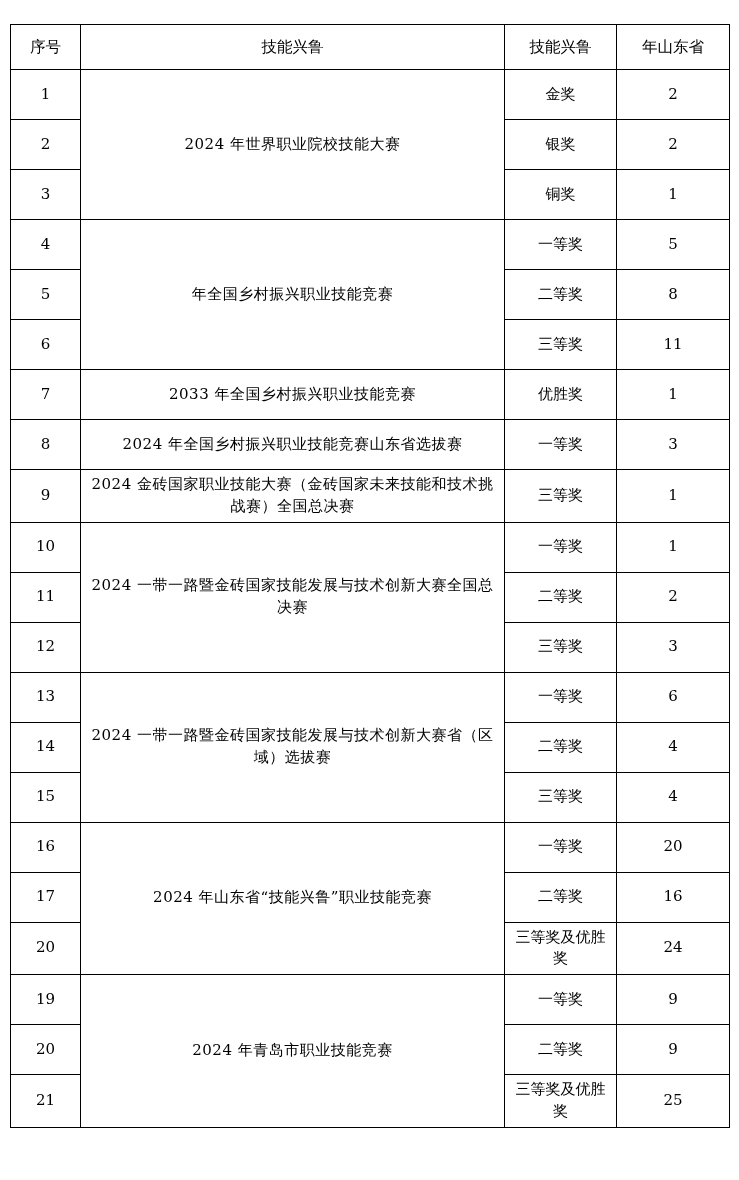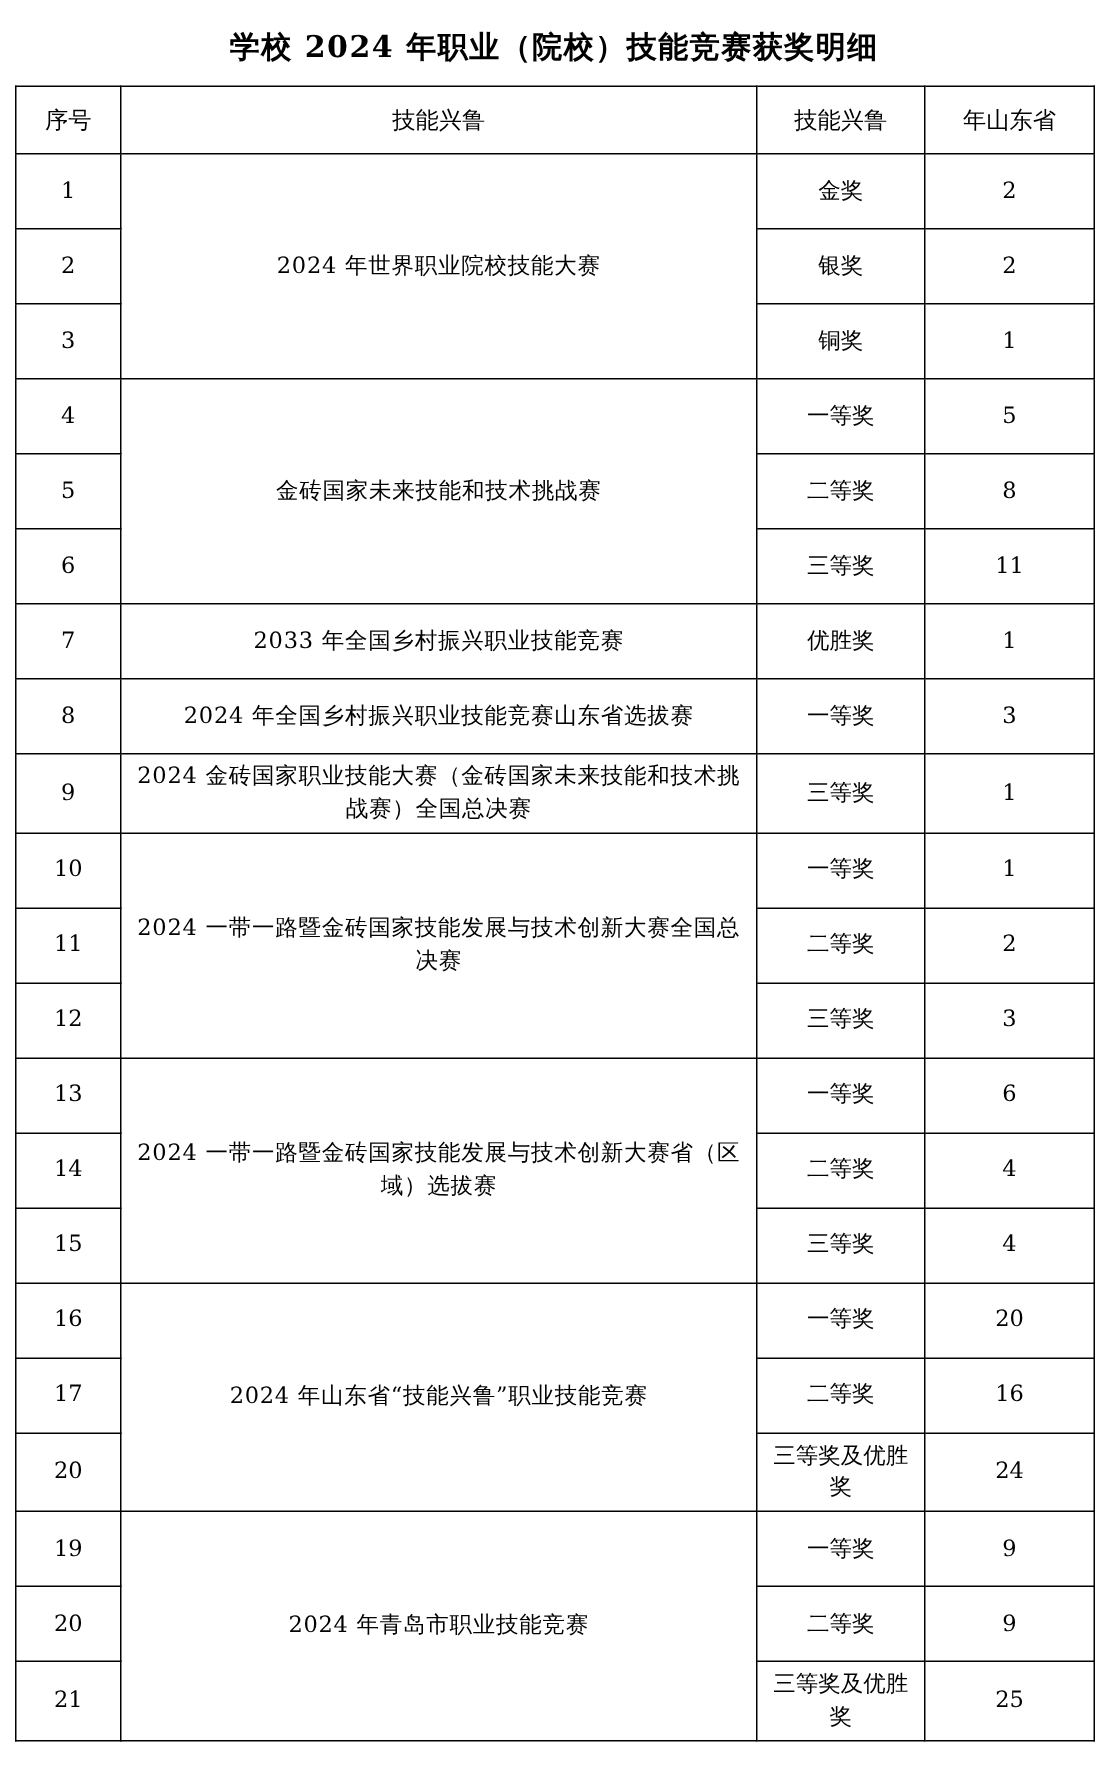--- a/index.html
+++ b/index.html
@@ -59,21 +59,20 @@
   td.level{ font-size: 15px; }
   td.count{ font-size: 14.5px; }
 
   .row-h { height: 50px; }
 </style>
 </head>
 <body>
 
 <div class="page">
 
-  <div class="doc-title">学校 2024 年职业（院校）技能竞赛获奖明细</div>
 
   <table class="award-table">
     <colgroup>
       <col class="c-idx">
       <col class="c-type">
       <col class="c-level">
       <col class="c-count">
     </colgroup>
     <thead>
       <tr>
@@ -95,21 +94,21 @@
           <td class="level">银奖</td>
           <td class="count">2</td>
         </tr>
         <tr class="row-h">
           <td class="idx">3</td>
           <td class="level">铜奖</td>
           <td class="count">1</td>
         </tr>
         <tr class="row-h">
           <td class="idx">4</td>
-          <td class="type" rowspan="3">金砖国家未来技能和技术挑战赛</td>
+          <td class="type" rowspan="3">年全国乡村振兴职业技能竞赛</td>
           <td class="level">一等奖</td>
           <td class="count">5</td>
         </tr>
         <tr class="row-h">
           <td class="idx">5</td>
           <td class="level">二等奖</td>
           <td class="count">8</td>
         </tr>
         <tr class="row-h">
           <td class="idx">6</td>

